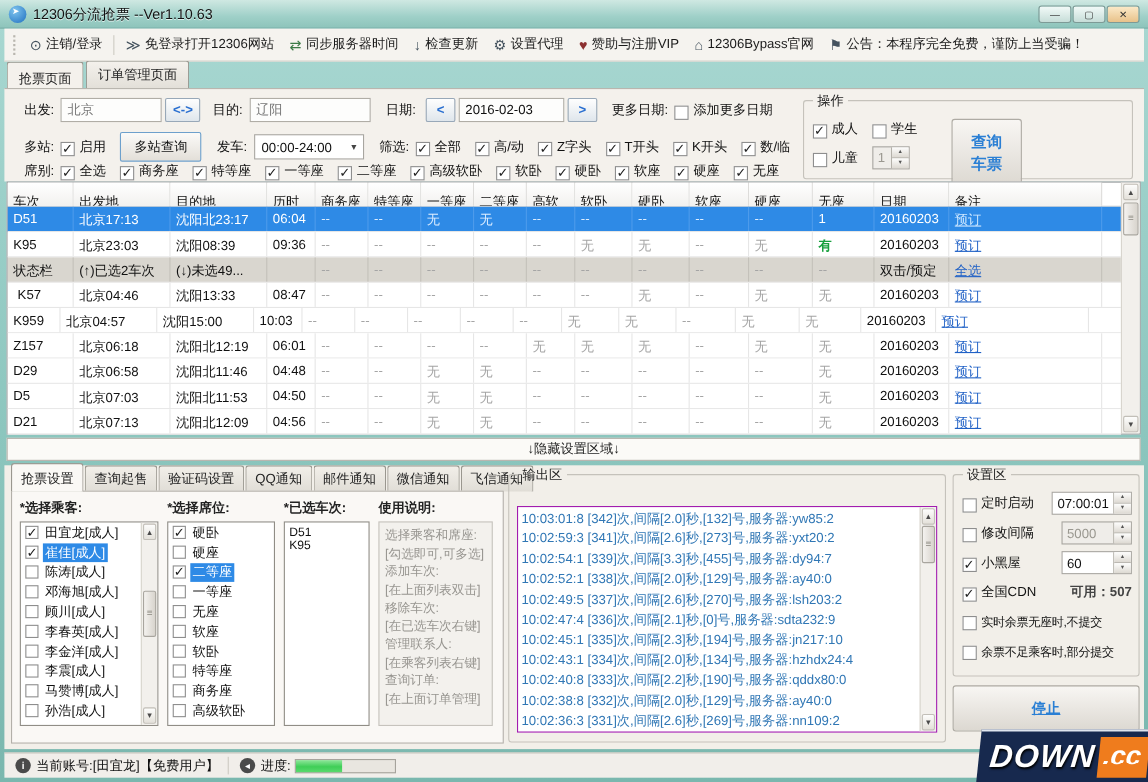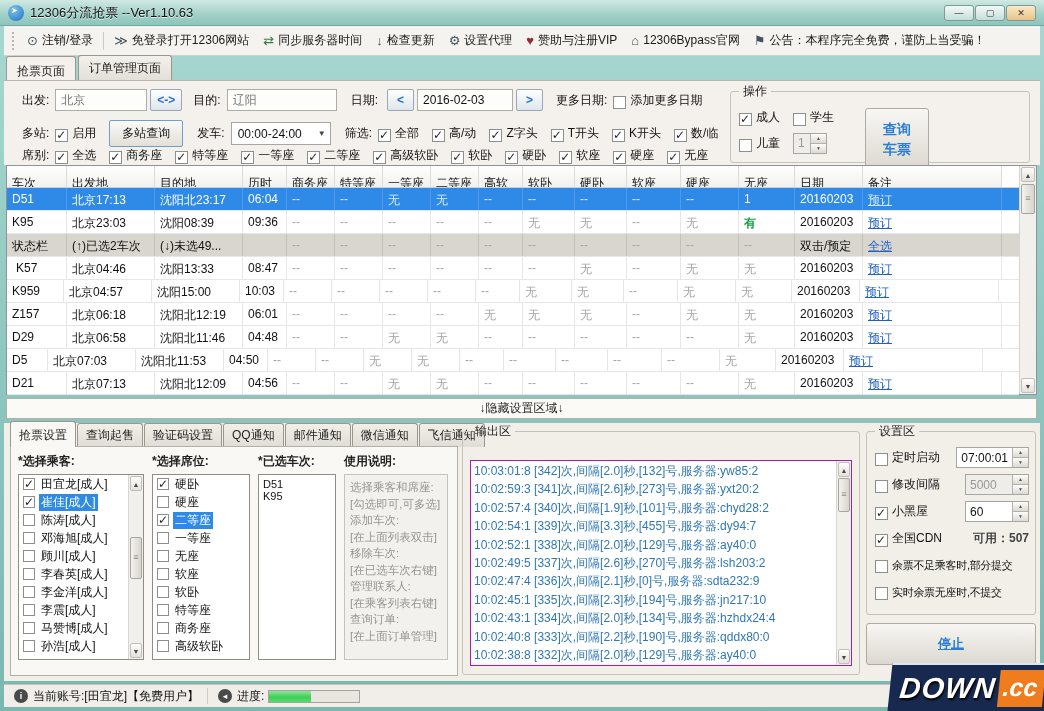--- a/index.html
+++ b/index.html
@@ -424,21 +424,21 @@
             <div class="td dim" style="width: 44px;">--</div>
             <div class="td dim" style="width: 52px;">--</div>
             <div class="td dim" style="width: 52px;">无</div>
             <div class="td dim" style="width: 54px;">--</div>
             <div class="td dim" style="width: 58px;">无</div>
             <div class="td dim" style="width: 56px;">无</div>
             <div class="td" style="width: 68px;">20160203</div>
             <div class="td" style="width: 139px;"><span class="tlink">预订</span></div>
           </div>
           <div class="trow">
-            <div class="td" style="width: 57px;">K959</div>
+            <div class="td" style="width: 48px;">K959</div>
             <div class="td" style="width: 88px;">北京04:57</div>
             <div class="td" style="width: 88px;">沈阳15:00</div>
             <div class="td" style="width: 44px;">10:03</div>
             <div class="td dim" style="width: 48px;">--</div>
             <div class="td dim" style="width: 48px;">--</div>
             <div class="td dim" style="width: 48px;">--</div>
             <div class="td dim" style="width: 48px;">--</div>
             <div class="td dim" style="width: 44px;">--</div>
             <div class="td dim" style="width: 52px;">无</div>
             <div class="td dim" style="width: 52px;">无</div>
@@ -478,21 +478,21 @@
             <div class="td dim" style="width: 44px;">--</div>
             <div class="td dim" style="width: 52px;">--</div>
             <div class="td dim" style="width: 52px;">--</div>
             <div class="td dim" style="width: 54px;">--</div>
             <div class="td dim" style="width: 58px;">--</div>
             <div class="td dim" style="width: 56px;">无</div>
             <div class="td" style="width: 68px;">20160203</div>
             <div class="td" style="width: 139px;"><span class="tlink">预订</span></div>
           </div>
           <div class="trow">
-            <div class="td" style="width: 41px;">D5</div>
+            <div class="td" style="width: 60px;">D5</div>
             <div class="td" style="width: 88px;">北京07:03</div>
             <div class="td" style="width: 88px;">沈阳北11:53</div>
             <div class="td" style="width: 44px;">04:50</div>
             <div class="td dim" style="width: 48px;">--</div>
             <div class="td dim" style="width: 48px;">--</div>
             <div class="td dim" style="width: 48px;">无</div>
             <div class="td dim" style="width: 48px;">无</div>
             <div class="td dim" style="width: 44px;">--</div>
             <div class="td dim" style="width: 52px;">--</div>
             <div class="td dim" style="width: 52px;">--</div>
@@ -664,21 +664,20 @@
         </div>
       </div>
     </div>
 
     <fieldset class="outbox">
       <legend>输出区</legend>
       <div class="logarea">
         <div id="log-lines" style="margin-right:15px;">
             <div class="logline">10:03:01:8  [342]次,间隔[2.0]秒,[132]号,服务器:yw85:2</div>
             <div class="logline">10:02:59:3  [341]次,间隔[2.6]秒,[273]号,服务器:yxt20:2</div>
-            <div class="logline">10:02:57:4  [340]次,间隔[1.9]秒,[101]号,服务器:chyd28:2</div>
             <div class="logline">10:02:54:1  [339]次,间隔[3.3]秒,[455]号,服务器:dy94:7</div>
             <div class="logline">10:02:52:1  [338]次,间隔[2.0]秒,[129]号,服务器:ay40:0</div>
             <div class="logline">10:02:49:5  [337]次,间隔[2.6]秒,[270]号,服务器:lsh203:2</div>
             <div class="logline">10:02:47:4  [336]次,间隔[2.1]秒,[0]号,服务器:sdta232:9</div>
             <div class="logline">10:02:45:1  [335]次,间隔[2.3]秒,[194]号,服务器:jn217:10</div>
             <div class="logline">10:02:43:1  [334]次,间隔[2.0]秒,[134]号,服务器:hzhdx24:4</div>
             <div class="logline">10:02:40:8  [333]次,间隔[2.2]秒,[190]号,服务器:qddx80:0</div>
             <div class="logline">10:02:38:8  [332]次,间隔[2.0]秒,[129]号,服务器:ay40:0</div>
             <div class="logline">10:02:36:3  [331]次,间隔[2.6]秒,[269]号,服务器:nn109:2</div>
           </div>
@@ -739,28 +738,28 @@
             <label class="cbitem">
               <span class="cb c"></span>
               <span class="cbl">全国CDN</span>
             </label>
             <span class="gap"></span>
             <span class="sval">可用：507</span>
           </div>
           <div class="srow small">
             <label class="cbitem">
               <span class="cb"></span>
+              <span class="cbl">实时余票无座时,不提交</span>
+            </label>
+            <span class="gap"></span>
+          </div>
+          <div class="srow small">
+            <label class="cbitem">
+              <span class="cb"></span>
               <span class="cbl">余票不足乘客时,部分提交</span>
-            </label>
-            <span class="gap"></span>
-          </div>
-          <div class="srow small">
-            <label class="cbitem">
-              <span class="cb"></span>
-              <span class="cbl">实时余票无座时,不提交</span>
             </label>
             <span class="gap"></span>
           </div>
         </div>
     </fieldset>
     <div class="stopbtn">停止</div>
   </div>
 
   <div class="statusbar">
     <span class="sicon">i</span>

